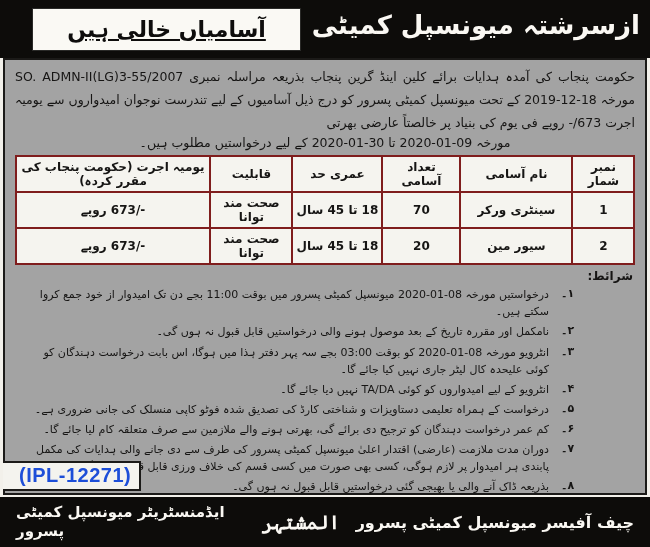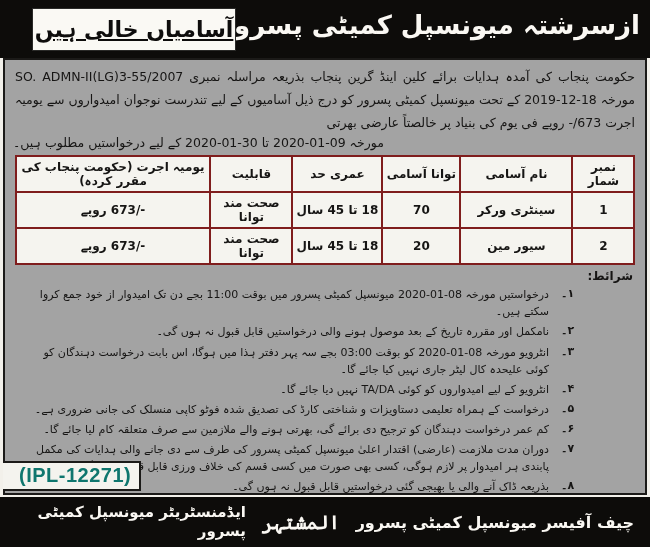--- a/index.html
+++ b/index.html
@@ -13,39 +13,39 @@
   .header {
     position:absolute; top:0; left:0; width:100%; height:58px;
     background:#0d0c0a;
   }
   .masthead {
     position:absolute; right:10px; top:10px; width:350px;
     direction:rtl; text-align:center;
     color:#faf8f3; font-size:26px; font-weight:bold; white-space:nowrap;
   }
   .vacancy-box {
-    position:absolute; left:32px; top:8px; width:204px; height:43px;
+    position:absolute; left:32px; top:8px; width:269px; height:43px;
     background:#faf9f4; border:1px solid #2a2a28;
     display:flex; align-items:center; justify-content:center;
   }
   .vacancy-text {
     direction:rtl; font-size:22px; font-weight:bold;
     text-decoration:underline; color:#0e0d0c; white-space:nowrap;
   }
   
   .body-box {
     position:absolute; top:58px; left:3px; right:3px; height:437px;
     border:2px solid #1b1a18; background:#a3a3a3;
     padding:4px 8px 2px; direction:rtl;
   }
   .intro {
     font-size:12.5px; line-height:1.85; font-weight:500;
     text-align:justify; margin:1px 2px 0;
   }
-  .intro-dates { text-align:left; font-size:12.5px; font-weight:500; margin-top:1px; }
+  .intro-dates { text-align:center; font-size:12.5px; font-weight:500; margin-top:1px; }
   
   table.jobs {
     width:99.5%; margin:5px auto 3px; border-collapse:collapse; direction:rtl;
     background:#f5f4ef;
   }
   table.jobs th, table.jobs td {
     border:2px solid #7f1d1d; text-align:center; vertical-align:middle;
     font-size:12px; font-weight:bold; padding:3px 3px;
   }
   table.jobs th { height:26px; }
@@ -56,32 +56,32 @@
   .cond-list { display:flex; flex-direction:column; gap:3px; padding:0 52px 0 6px; }
   .cond-row { display:flex; gap:12px; align-items:flex-start; }
   .cond-no { flex:none; width:24px; font-size:11px; font-weight:bold; text-align:left; padding-top:1px; }
   .cond-text { flex:1; font-size:11px; line-height:1.55; text-align:right; }
   
   .ipl {
     position:absolute; left:3px; top:461px; z-index:3;
     background:#f4f3ee; border:2px solid #1b1a18; border-left:none;
     padding:1px 8px 2px 16px;
     font-family:"Liberation Sans", sans-serif; font-weight:bold;
-    font-size:20px; letter-spacing:0.5px; direction:ltr; color:#0f766e;
+    font-size:20px; letter-spacing:0.5px; direction:ltr; color:#1d4ed8;
   }
   
   .footer {
     position:absolute; bottom:0; left:0; width:100%; height:50px;
     background:#0d0c0a; color:#faf8f3;
     display:flex; direction:rtl; align-items:center; justify-content:space-between;
     padding:0 16px;
   }
   .sig-chief { font-size:16px; font-weight:bold; white-space:nowrap; }
   .sig-mushtahir { font-size:19px; font-weight:bold; letter-spacing:1px;font-family:Liberation Serif, serif; }
-  .sig-admin { width:230px; text-align:right; font-size:15px; font-weight:bold; line-height:1.25; }
+  .sig-admin { width:230px; text-align:left; font-size:15px; font-weight:bold; line-height:1.25; }
 </style>
 </head>
 <body>
 
 <div class="page">
 
   <div class="header">
     <div class="masthead">ازسرشتہ میونسپل کمیٹی پسرور</div>
     <div class="vacancy-box">
       <span class="vacancy-text">آسامیاں خالی ہیں</span>
@@ -99,21 +99,21 @@
           <col style="width:112px">
           <col style="width:78px">
         <col style="width:90px">
           <col style="width:82px">
           <col>
       </colgroup>
       <thead>
         <tr>
           <th>نمبر شمار</th>
           <th>نام آسامی</th>
-          <th>توانا آسامی</th>
+          <th>تعداد آسامی</th>
           <th>عمری حد</th>
           <th>قابلیت</th>
           <th>یومیہ اجرت (حکومت پنجاب کی مقرر کردہ)</th>
         </tr>
       </thead>
       <tbody>
         <tr>
           <td>1</td>
           <td>سینٹری ورکر</td>
           <td>70</td>

